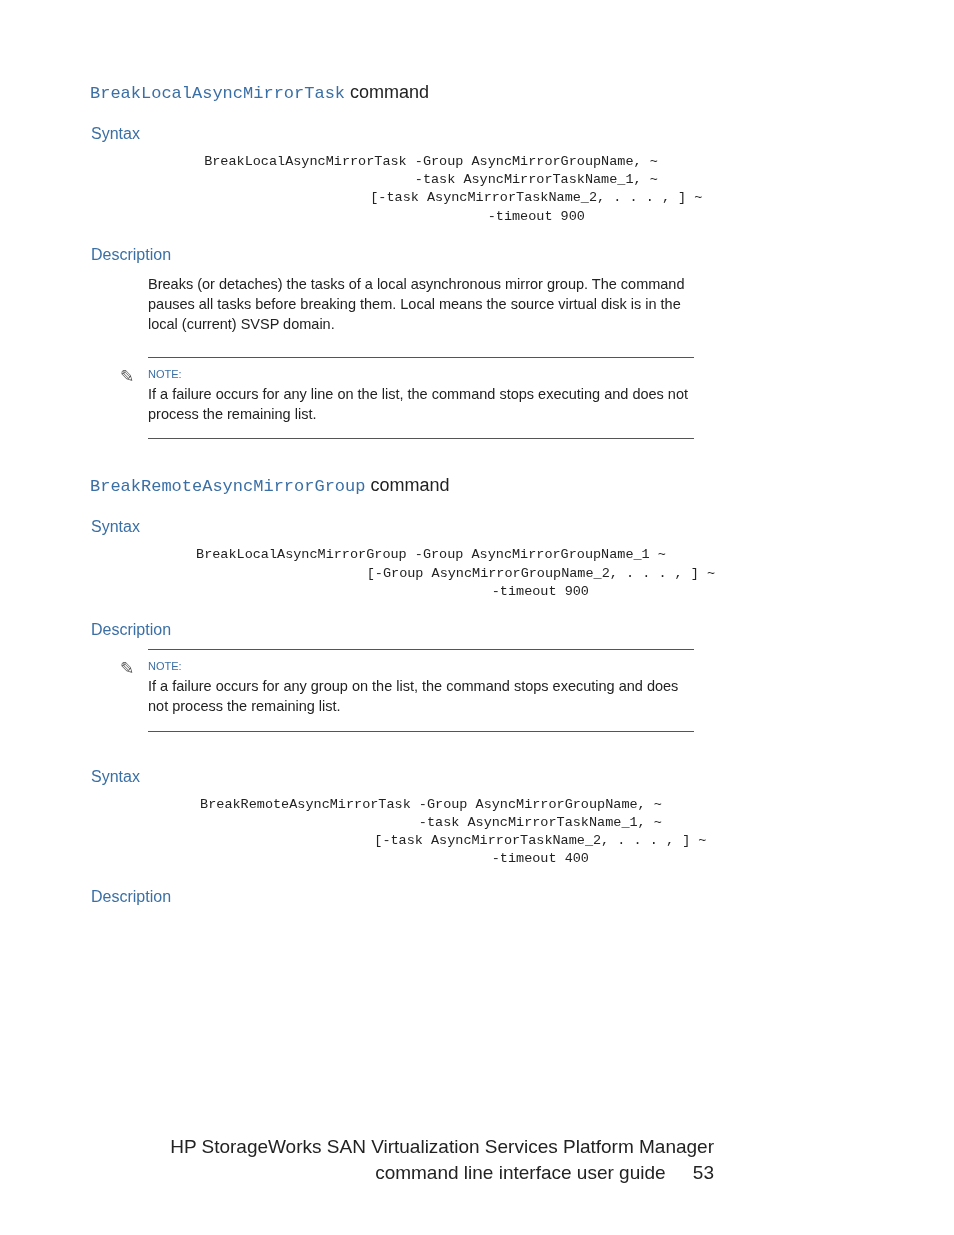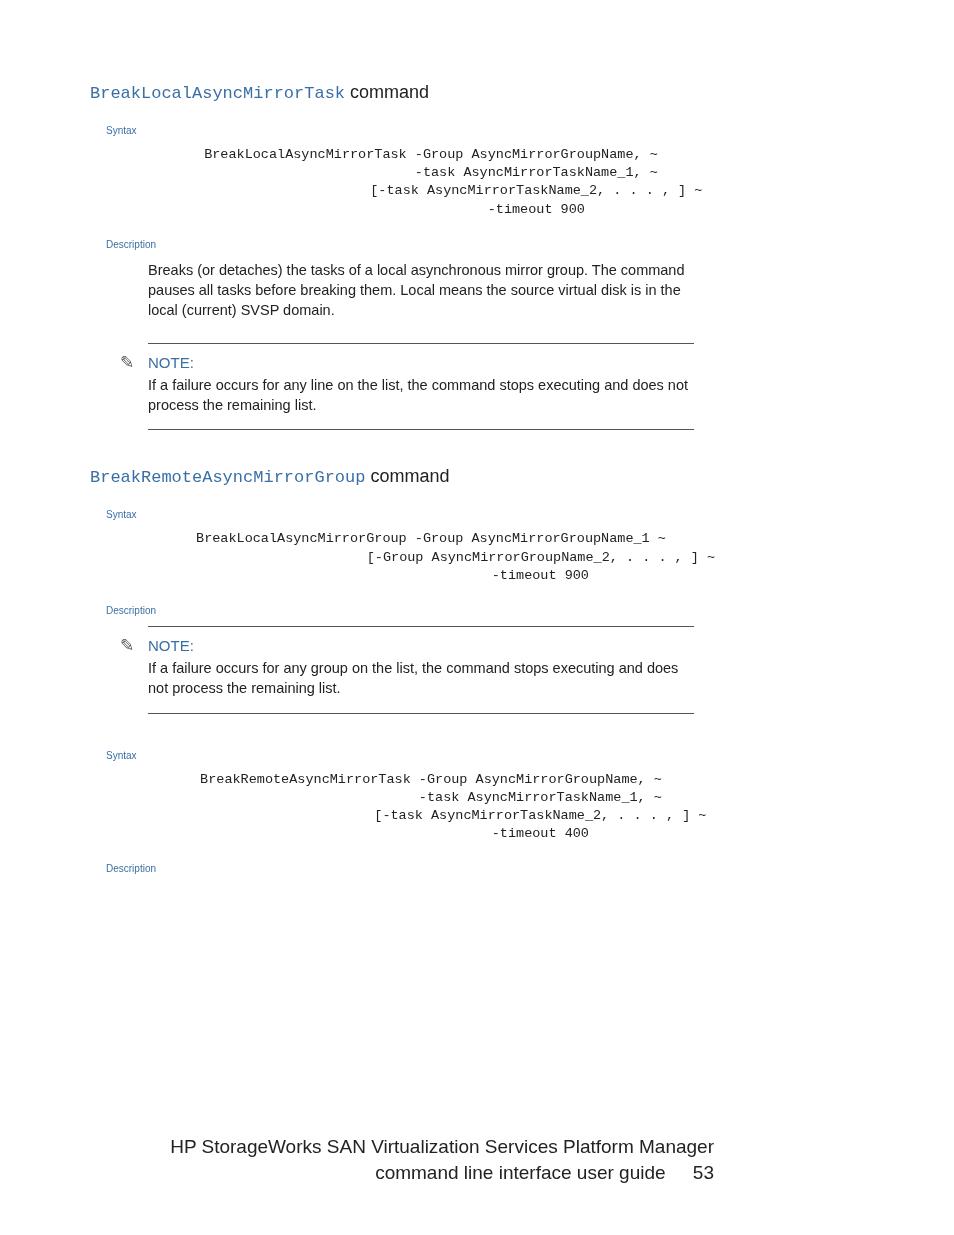--- a/index.html
+++ b/index.html
@@ -28,22 +28,22 @@
     font-family: "Courier New", Courier, monospace;
     color: #3a6fa5;
     font-size: 17px;
   }
   .section-title .cmd-suffix {
     color: #222;
     font-family: Arial, Helvetica, sans-serif;
   }
   .subhead {
     color: #3a6fa5;
-    font-size: 10px;
-    margin: 0 0 10px 16px;
+    font-size: 16px;
+    margin: 0 0 10px 1px;
   }
   .code-block {
     font-family: "Courier New", Courier, monospace;
     font-size: 13.5px;
     white-space: pre;
     margin-left: 58px;
     margin-top: 10px;
     margin-bottom: 20px;
     line-height: 1.35;
     text-align: center;
@@ -58,21 +58,21 @@
     margin-left: 58px;
     margin-right: 20px;
     border-top: 1px solid #555;
     border-bottom: 1px solid #555;
     padding: 10px 0 14px 0;
     margin-bottom: 36px;
     position: relative;
   }
   .note-label {
     color: #3a6fa5;
-    font-size: 15px;
+    font-size: 11px;
     margin-bottom: 4px;
   }
   .note-icon {
     position: absolute;
     left: -28px;
     top: 8px;
     font-size: 17px;
     color: #555;
   }
   .note-text {

